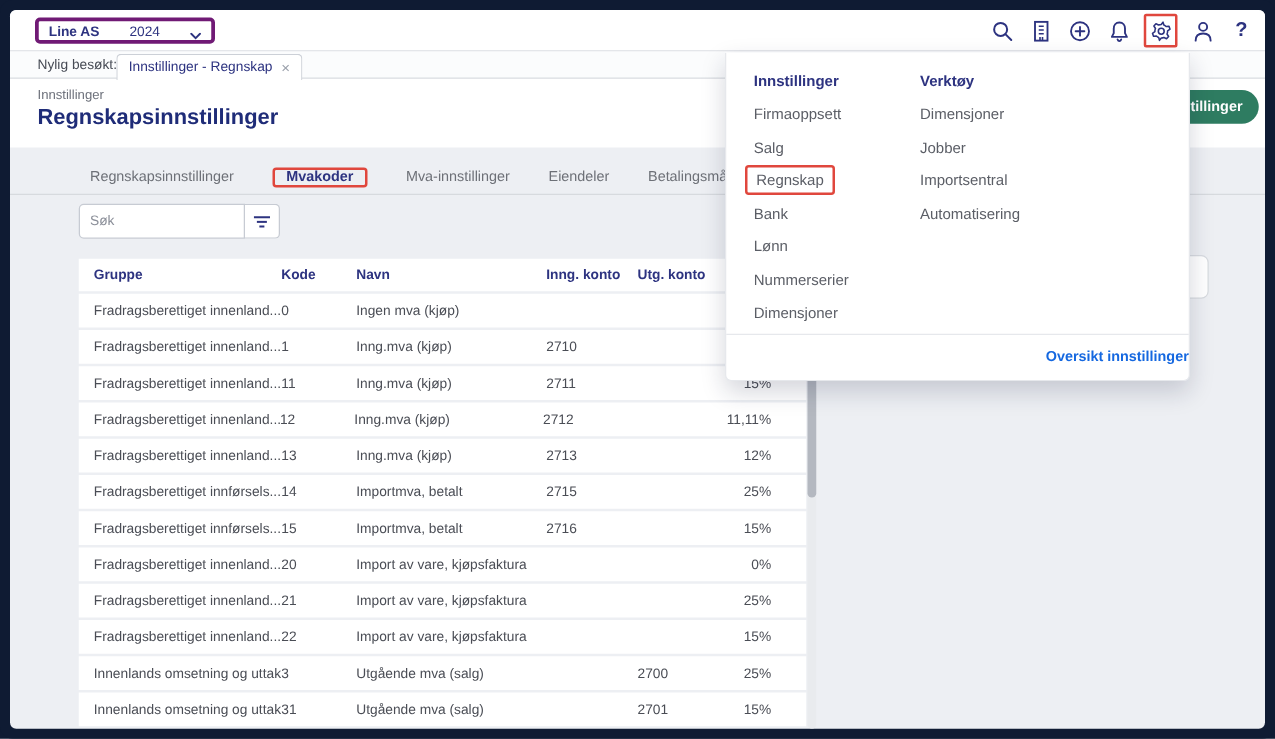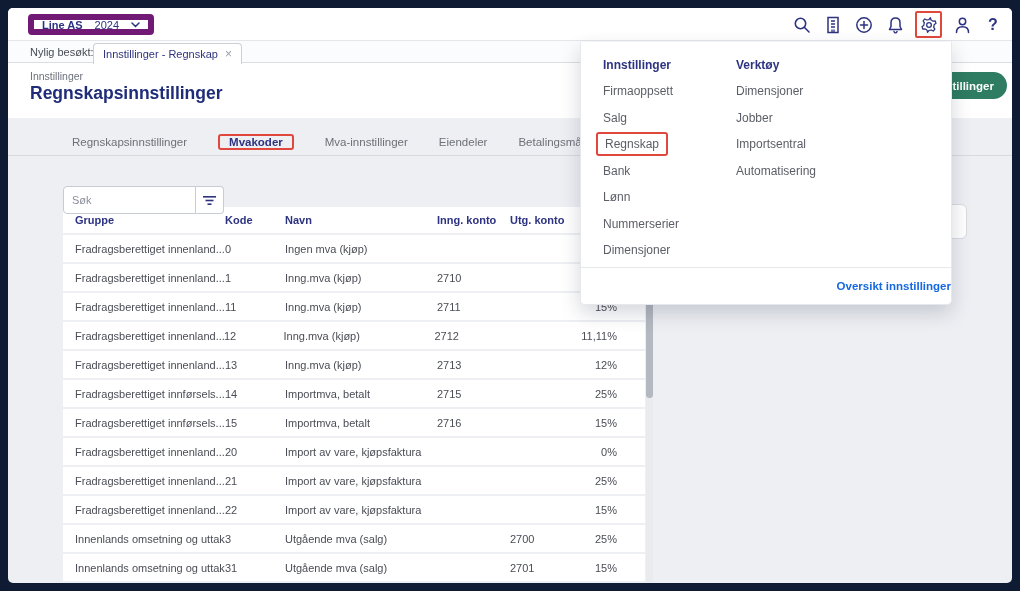--- a/index.html
+++ b/index.html
@@ -3,21 +3,21 @@
 <meta charset="utf-8">
 <style>
   * { margin:0; padding:0; box-sizing:border-box; }
   html,body { width:1020px; height:591px; }
   body { font-family:"Liberation Sans","DejaVu Sans",sans-serif; background:#0f1b33; position:relative; }
   .frame { position:absolute; inset:0; background:#0f1b33; border-radius:10px; }
   .app { position:absolute; left:8px; top:8px; width:1004px; height:575px; background:#edeff3; border-radius:5px; overflow:hidden; }
 
   
   .topbar { position:absolute; left:0; top:0; width:1004px; height:33px; background:#ffffff; border-bottom:1px solid #e4e6ea; z-index:30; }
-  .company-pill { position:absolute; left:20px; top:6px; height:21px; padding:0 8px; border:6px solid #701a75; border-radius:4px; background:#fff; display:flex; align-items:center; gap:12px; color:#2d3380; font-size:11px; cursor:pointer; }
+  .company-pill { position:absolute; left:20px; top:6px; height:21px; padding:0 8px; border:3px solid #701a75; border-radius:4px; background:#fff; display:flex; align-items:flex-end; gap:24px; color:#2d3380; font-size:11px; cursor:pointer; }
   .company-pill .co { font-weight:bold; }
   .top-icons { position:absolute; right:8px; top:0; height:33px; display:flex; align-items:center; gap:9px; color:#2d3380; }
   .tico { width:22px; height:24px; display:flex; align-items:center; justify-content:center; cursor:pointer; }
   .tico svg { display:block; }
   .gear-wrap { border:2px solid #e0473d; border-radius:2px; width:27px; height:27px; }
   .qmark { font-size:16px; font-weight:bold; color:#2d3380; }
 
   
   .recent { position:absolute; left:0; top:33px; width:1004px; height:22px; background:#fbfcfd; border-bottom:1px solid #dadde2; z-index:25; }
   .recent-label { position:absolute; left:22px; top:5px; font-size:11px; color:#474b55; }
@@ -31,21 +31,21 @@
   .green-btn { position:absolute; left:868px; top:64px; width:131px; height:27px; background:#2e7c61; border:none; border-radius:13.5px; color:#ffffff; font-size:11.5px; font-weight:bold; text-align:right; padding-right:13px; cursor:pointer; z-index:6; font-family:inherit; }
 
   
   .tabs { position:absolute; left:64px; top:120px; height:27px; display:flex; gap:31px; align-items:center; z-index:4; }
   .tabrule { position:absolute; left:0; top:147px; width:1004px; height:1px; background:#d7dade; }
   .tab { font-size:11.5px; color:#6d7077; white-space:nowrap; cursor:pointer; }
   .tab.active { color:#2d3380; font-weight:bold; }
   .tab.hl { border:2px solid #e0473d; border-radius:3px; padding:0 9px; }
 
   
-  .search-wrap { position:absolute; left:55px; top:178px; display:flex; z-index:4; }
+  .search-wrap { position:absolute; left:55px; top:155px; display:flex; z-index:4; }
   .search-input { width:133px; height:28px; border:1px solid #c7cbd3; border-radius:4px 0 0 4px; background:#fff; font-size:11px; color:#474b55; padding:0 8px; outline:none; font-family:inherit; }
   .search-input::placeholder { color:#8b8f99; }
   .filter-btn { width:28px; height:28px; border:1px solid #c7cbd3; border-left:none; border-radius:0 4px 4px 0; background:#fff; display:flex; align-items:center; justify-content:center; cursor:pointer; }
 
   
   .table { position:absolute; left:55px; top:199px; width:582px; z-index:3; }
   .t-header { display:flex; align-items:center; height:26px; background:#ffffff; font-size:11px; font-weight:bold; color:#2d3380; }
   .t-row { display:flex; align-items:center; height:27px; margin-top:2px; background:#ffffff; font-size:11px; color:#4a4d55; cursor:pointer; }
   .c-gruppe { width:162px; padding-left:12px; white-space:nowrap; overflow:hidden; }
   .c-kode { width:60px; }

